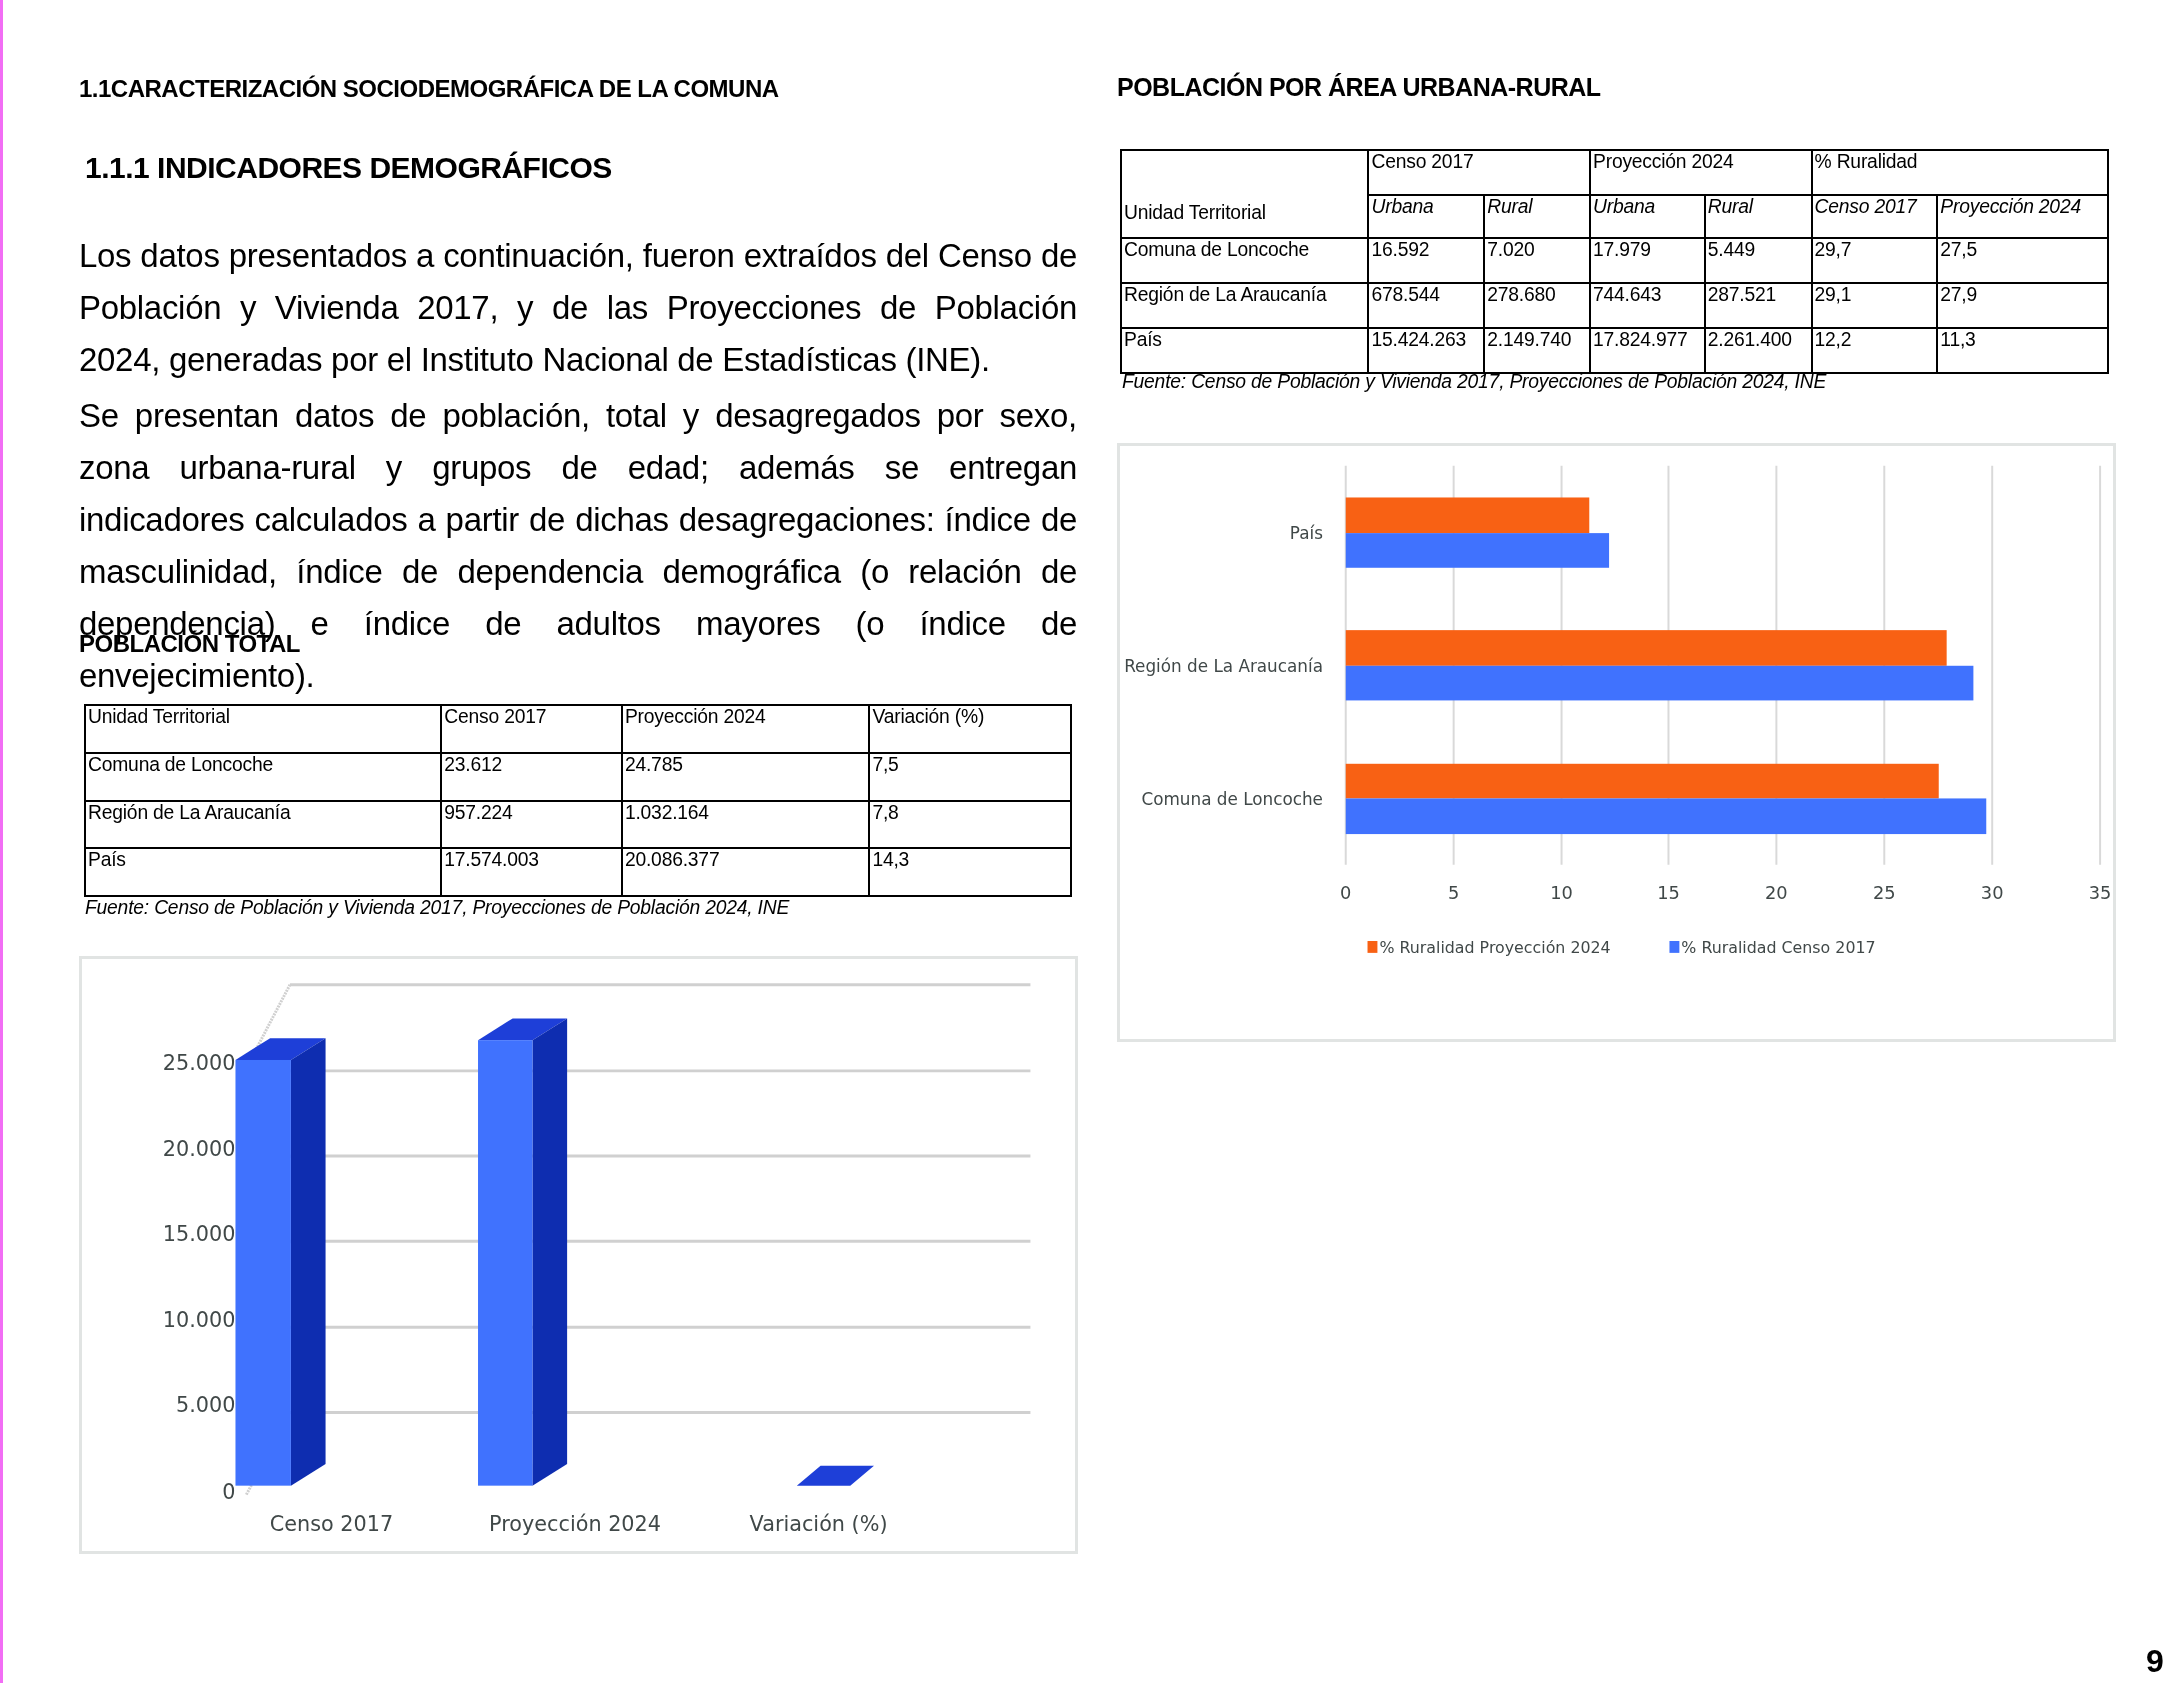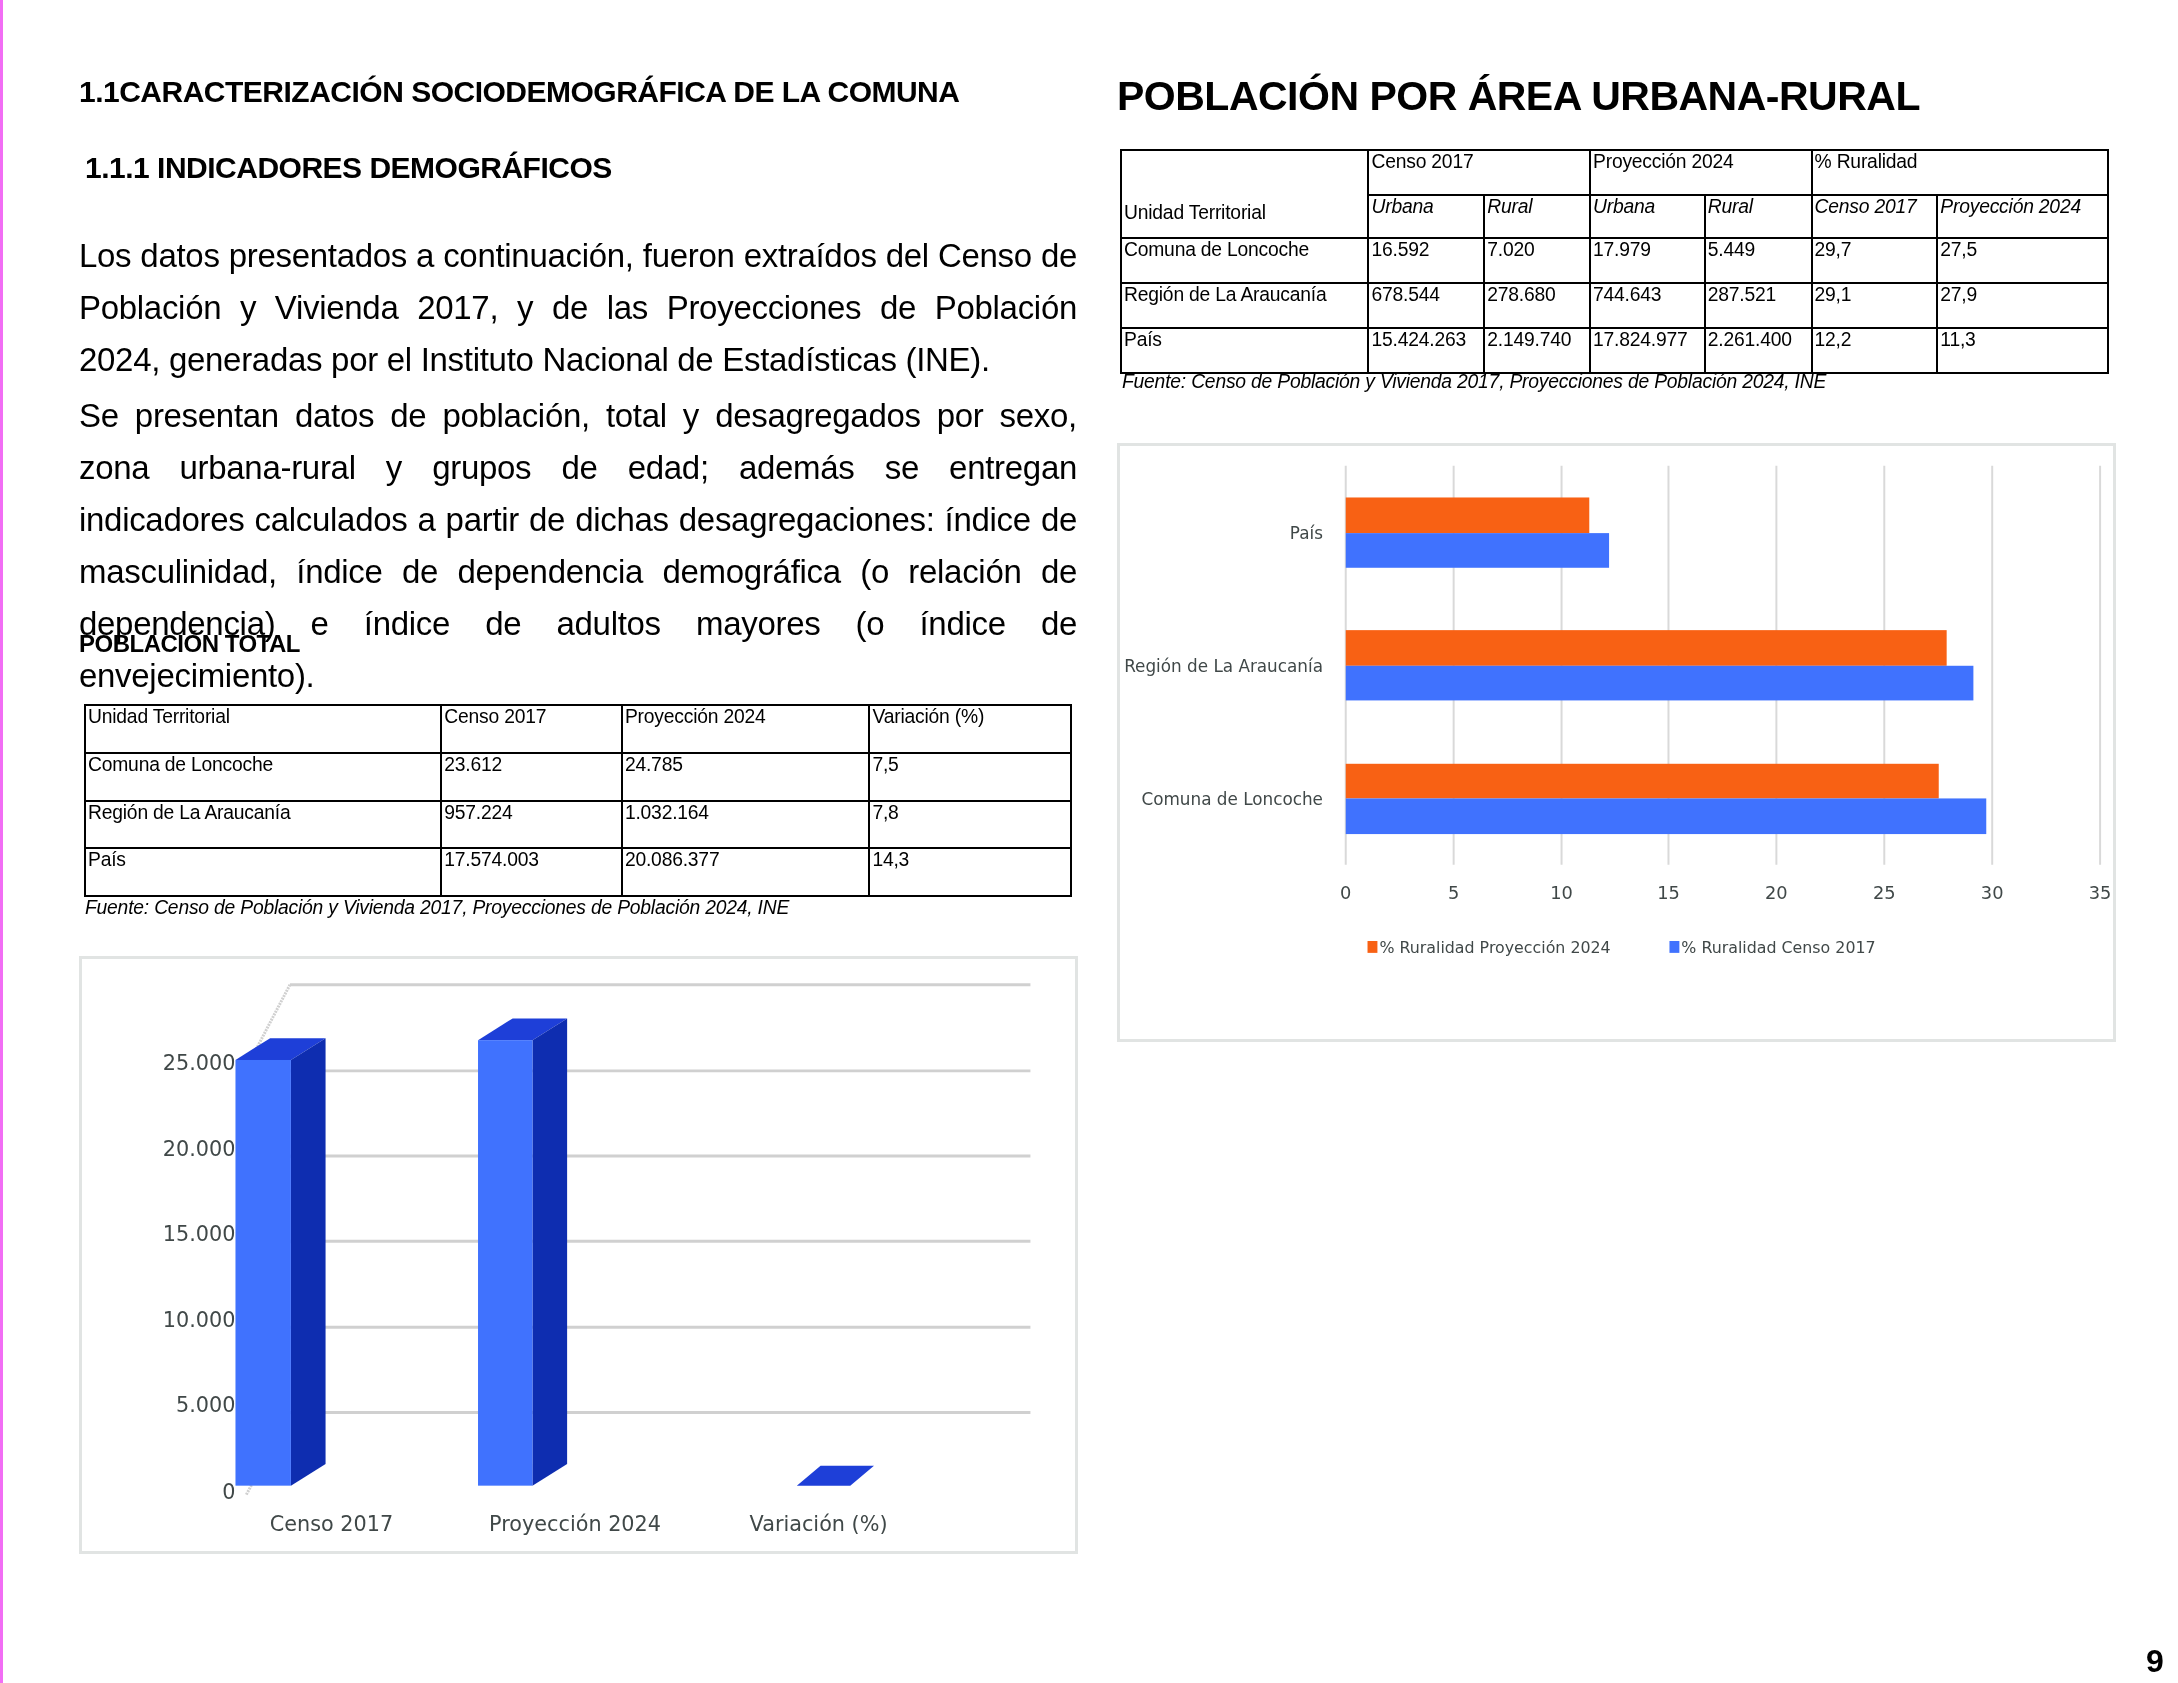--- a/index.html
+++ b/index.html
@@ -3,22 +3,22 @@
 <meta charset="utf-8">
 <style>
   html, body { margin: 0; padding: 0; }
   body {
     width: 2178px; height: 1683px; position: relative; overflow: hidden;
     background: #ffffff; color: #000;
     font-family: "Liberation Sans", sans-serif;
   }
   .edge-line { position: absolute; left: 0; top: 0; width: 3px; height: 1683px; background: #f26df5; }
   .abs { position: absolute; }
-  .h-section { font-weight: bold; font-size: 30px; letter-spacing: -0.5px; white-space: nowrap; }
-  .h-main { font-weight: bold; font-size: 41px; letter-spacing: -0.5px; white-space: nowrap; }
+  .h-section { font-weight: bold; font-size: 24px; letter-spacing: -0.5px; white-space: nowrap; }
+  .h-main { font-weight: bold; font-size: 25px; letter-spacing: -0.5px; white-space: nowrap; }
   .para {
     font-size: 33px; line-height: 52px; text-align: justify; letter-spacing: -0.3px;
   }
   table.data { border-collapse: collapse; font-size: 19.3px; letter-spacing: -0.2px; }
   table.data td { border: 2px solid #000; padding: 0 2px; vertical-align: top; white-space: nowrap; }
   .caption { font-style: italic; font-size: 19.3px; letter-spacing: -0.2px; white-space: nowrap; }
   .chart-box { border: 3px solid #e1e4e3; background: #fff; box-sizing: border-box; }
   .chart-font { font-family: "DejaVu Sans", sans-serif; }
   .page-num { font-weight: bold; font-size: 32px; }
 </style>

